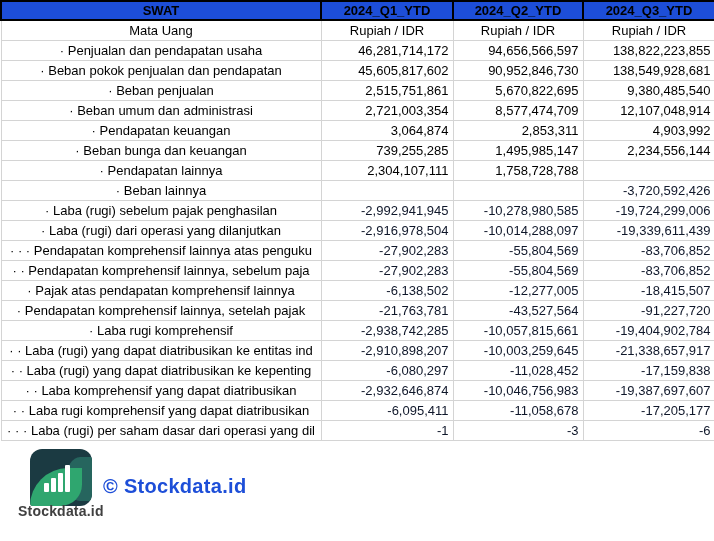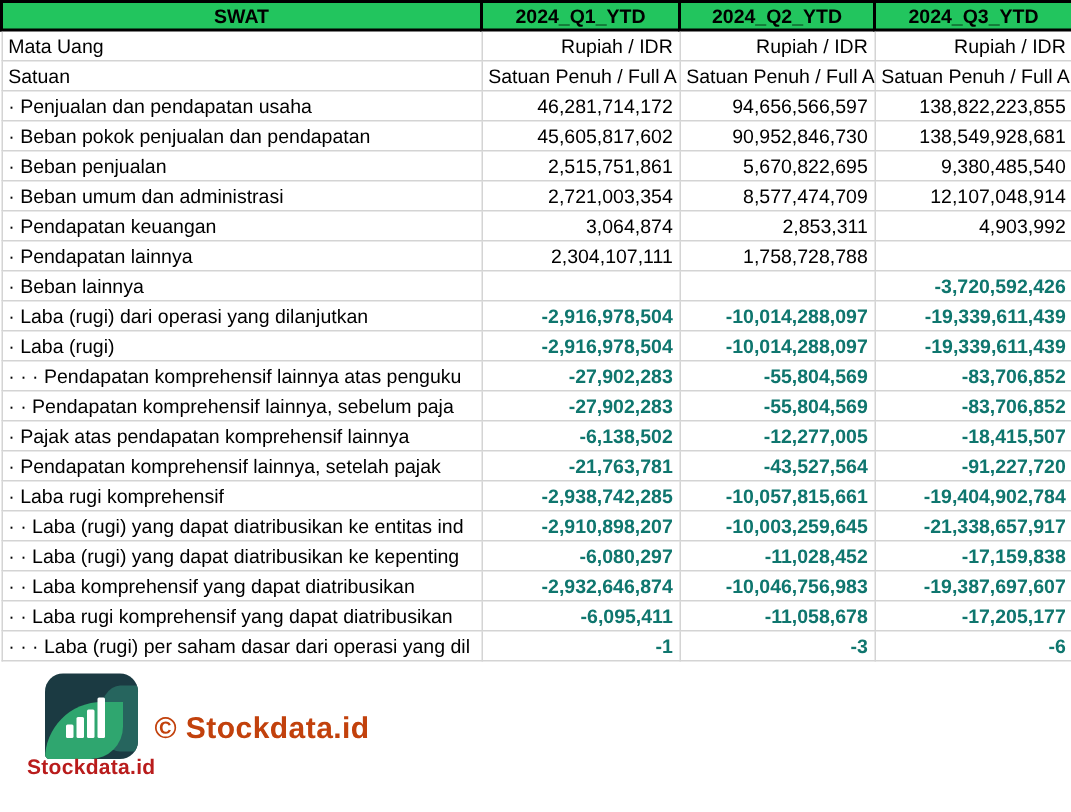--- a/index.html
+++ b/index.html
@@ -8,30 +8,30 @@
     font-family:"Liberation Sans",sans-serif;position:relative;
   }
   table{border-collapse:collapse;table-layout:fixed;width:714px;}
   col.c-label{width:320px;}
   col.c-q1{width:132px;}
   col.c-q2{width:130px;}
   col.c-q3{width:132px;}
   th{
     border:2px solid #000;font-weight:bold;font-size:13px;color:#000;
     height:17px;padding:0 4px;text-align:center;white-space:nowrap;overflow:hidden;
-    background:#22c55e;
+    background:#1d4ed8;
   }
   td{
     border:1px solid #d4d4d4;height:19px;font-size:13px;color:#000;
     padding:0 4px;white-space:nowrap;overflow:hidden;background:#fff;
   }
-  td.label{text-align:left;}
-  td.meta-val{text-align:right;}
+  td.label{text-align:center;}
+  td.meta-val{text-align:center;}
   td.num{text-align:right;font-variant-numeric:tabular-nums;}
-  td.neg{color:#0f766e;font-weight:bold;}
+  td.neg{color:#0f172a;}
   
   .wm-logo{
     position:absolute;left:30px;top:449px;width:62px;height:57px;
     background:#12333b;border-radius:12px 12px 12px 3px;overflow:hidden;
     z-index:5;opacity:.96;
   }
   .wm-logo .mid{
     position:absolute;right:-8px;top:8px;width:34px;height:44px;
     background:#1e5f58;border-radius:50% 0 0 50% / 60% 0 0 60%;
   }
@@ -42,25 +42,25 @@
   .wm-bars{
     position:absolute;left:14px;bottom:14px;display:flex;align-items:flex-end;gap:2px;
   }
   .wm-bars i{display:block;width:5px;background:#fff;border-radius:1px;}
   .wm-bars i:nth-child(1){height:9px;}
   .wm-bars i:nth-child(2){height:14px;}
   .wm-bars i:nth-child(3){height:19px;}
   .wm-bars i:nth-child(4){height:27px;}
   .wm-logo-label{
     position:absolute;left:18px;top:503px;z-index:6;
-    font-size:14px;font-weight:bold;color:#b91c1c;letter-spacing:.2px;
+    font-size:14px;font-weight:bold;color:#404040;letter-spacing:.2px;
   }
   .wm-copyright{
     position:absolute;left:103px;top:475px;z-index:6;
-    font-size:20px;font-weight:bold;color:#c2410c;letter-spacing:.3px;
+    font-size:20px;font-weight:bold;color:#1d4ed8;letter-spacing:.3px;
   }
 </style>
 </head>
 <body>
 
 <table>
   <colgroup>
     <col class="c-label">
       <col class="c-q1">
       <col class="c-q2">
@@ -75,26 +75,20 @@
     </tr>
   </thead>
   <tbody>
       <tr>
         <td class="label">Mata Uang</td>
         <td class="meta-val">Rupiah / IDR</td>
         <td class="meta-val">Rupiah / IDR</td>
         <td class="meta-val">Rupiah / IDR</td>
       </tr>
       <tr>
-        <td class="label">Satuan</td>
-        <td class="meta-val">Satuan Penuh / Full A</td>
-        <td class="meta-val">Satuan Penuh / Full A</td>
-        <td class="meta-val">Satuan Penuh / Full A</td>
-      </tr>
-      <tr>
         <td class="label">· Penjualan dan pendapatan usaha</td>
         <td class="num">46,281,714,172</td>
         <td class="num">94,656,566,597</td>
         <td class="num">138,822,223,855</td>
       </tr>
       <tr>
         <td class="label">· Beban pokok penjualan dan pendapatan</td>
         <td class="num">45,605,817,602</td>
         <td class="num">90,952,846,730</td>
         <td class="num">138,549,928,681</td>
@@ -111,39 +105,45 @@
         <td class="num">8,577,474,709</td>
         <td class="num">12,107,048,914</td>
       </tr>
       <tr>
         <td class="label">· Pendapatan keuangan</td>
         <td class="num">3,064,874</td>
         <td class="num">2,853,311</td>
         <td class="num">4,903,992</td>
       </tr>
       <tr>
+        <td class="label">· Beban bunga dan keuangan</td>
+        <td class="num">739,255,285</td>
+        <td class="num">1,495,985,147</td>
+        <td class="num">2,234,556,144</td>
+      </tr>
+      <tr>
         <td class="label">· Pendapatan lainnya</td>
         <td class="num">2,304,107,111</td>
         <td class="num">1,758,728,788</td>
         <td class="num"></td>
       </tr>
       <tr>
         <td class="label">· Beban lainnya</td>
         <td class="num"></td>
         <td class="num"></td>
         <td class="num neg">-3,720,592,426</td>
       </tr>
       <tr>
+        <td class="label">· Laba (rugi) sebelum pajak penghasilan</td>
+        <td class="num neg">-2,992,941,945</td>
+        <td class="num neg">-10,278,980,585</td>
+        <td class="num neg">-19,724,299,006</td>
+      </tr>
+      <tr>
         <td class="label">· Laba (rugi) dari operasi yang dilanjutkan</td>
-        <td class="num neg">-2,916,978,504</td>
-        <td class="num neg">-10,014,288,097</td>
-        <td class="num neg">-19,339,611,439</td>
-      </tr>
-      <tr>
-        <td class="label">· Laba (rugi)</td>
         <td class="num neg">-2,916,978,504</td>
         <td class="num neg">-10,014,288,097</td>
         <td class="num neg">-19,339,611,439</td>
       </tr>
       <tr>
         <td class="label">· · · Pendapatan komprehensif lainnya atas penguku</td>
         <td class="num neg">-27,902,283</td>
         <td class="num neg">-55,804,569</td>
         <td class="num neg">-83,706,852</td>
       </tr>

